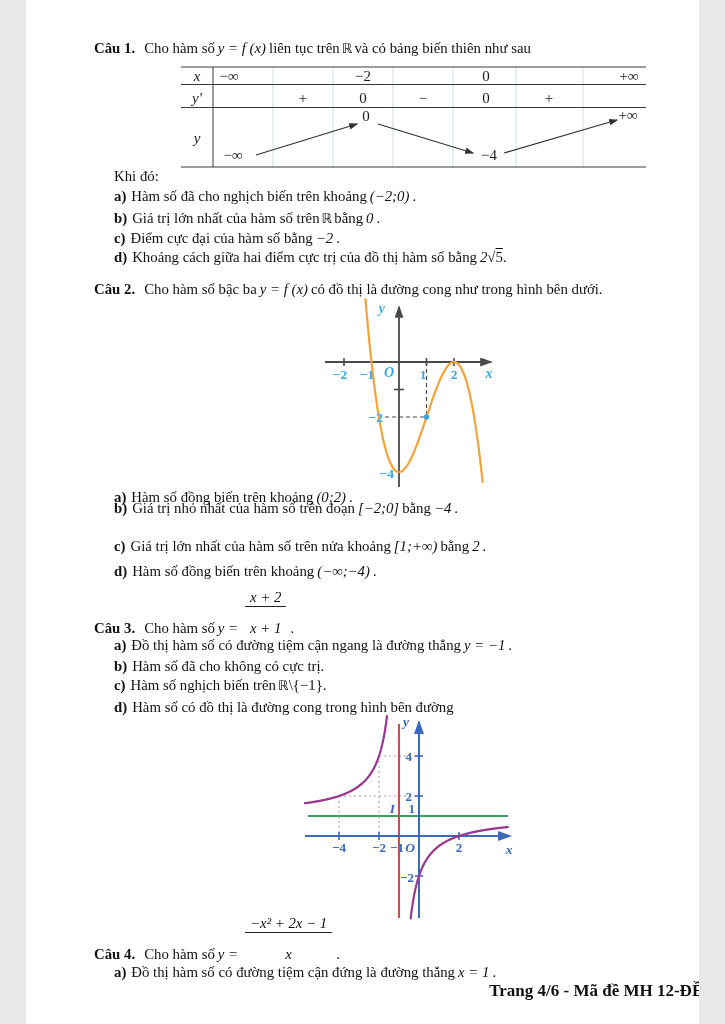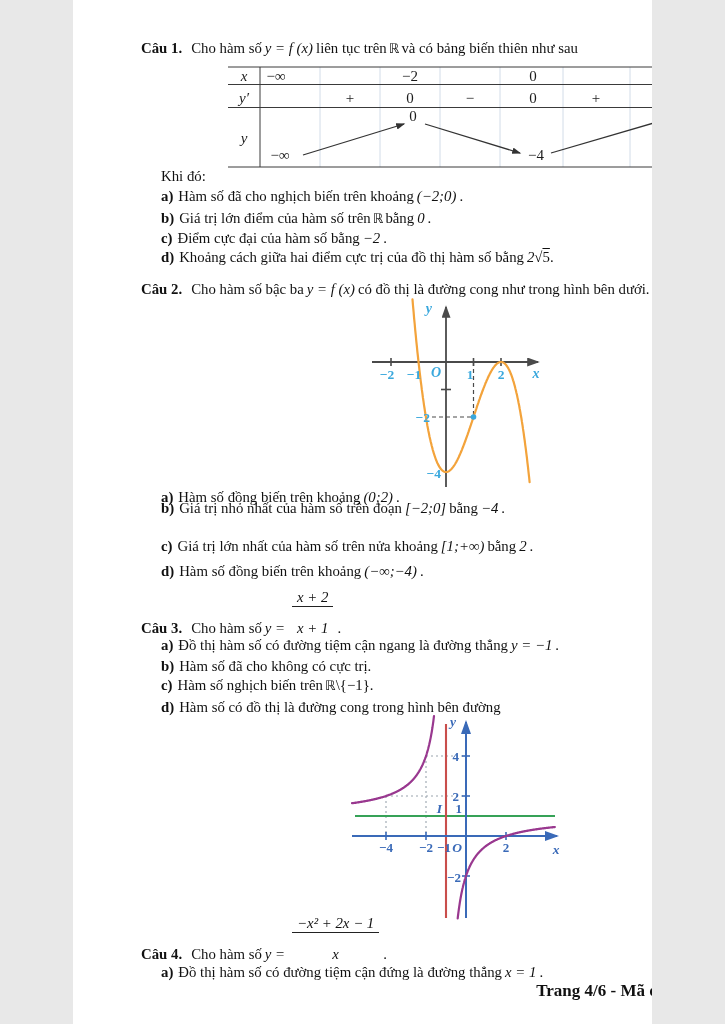--- a/index.html
+++ b/index.html
@@ -1,17 +1,17 @@
 <!DOCTYPE html>
 <html><head>
 <meta charset="utf-8">
 <style>
   html,body{margin:0;padding:0;background:#e8e8e8;}
   .page{
-    position:relative;width:579px;height:1024px;background:#ffffff;
+    position:relative;width:673px;height:1024px;background:#ffffff;
     font-family:"Liberation Serif","DejaVu Serif",serif;
     color:#111;font-size:14.8px;overflow:hidden;margin:0 auto;
   }
   .abs{position:absolute;}
   .qheader{white-space:nowrap;}
   .qlabel{font-weight:bold;margin-right:9px;}
   .opt{white-space:nowrap;}
   .opt .olabel{font-weight:bold;margin-right:5px;}
   .mth{font-style:italic;margin:0 3px;}
   .mup{margin:0 3px;font-style:italic;}
@@ -88,21 +88,21 @@
       <line x1="323" y1="90" x2="436" y2="57" marker-end="url(#ah-tbl)"></line>
     </g>
   </svg>
 
   <div class="abs" style="top:168px;left:88px;">Khi đó:</div>
 
   <div class="abs opt" style="top:188px;left:88px;">
     <span class="olabel">a)</span><span>Hàm số đã cho nghịch biến trên khoảng</span><span class="mup">(−2;0)</span><span>.</span>
   </div>
   <div class="abs opt" style="top:210px;left:88px;">
-    <span class="olabel">b)</span><span>Giá trị lớn điểm của hàm số trên</span><span class="rset">ℝ</span><span>bằng</span><span class="mup">0</span><span>.</span>
+    <span class="olabel">b)</span><span>Giá trị lớn nhất của hàm số trên</span><span class="rset">ℝ</span><span>bằng</span><span class="mup">0</span><span>.</span>
   </div>
   <div class="abs opt" style="top:230px;left:88px;">
     <span class="olabel">c)</span><span>Điểm cực đại của hàm số bằng</span><span class="mup">−2</span><span>.</span>
   </div>
   <div class="abs opt" style="top:249px;left:88px;">
     <span class="olabel">d)</span><span>Khoảng cách giữa hai điểm cực trị của đồ thị hàm số bằng</span><span class="mup" style="margin-right:0">2</span><span>√</span><span class="radval">5</span><span>.</span>
   </div>
 
   <div class="abs qheader" style="top:281px;left:68px;">
     <span class="qlabel">Câu 2.</span><span>Cho hàm số bậc ba</span><span class="mth">y = f (x)</span><span>có đồ thị là đường cong như trong hình bên dưới.</span>

